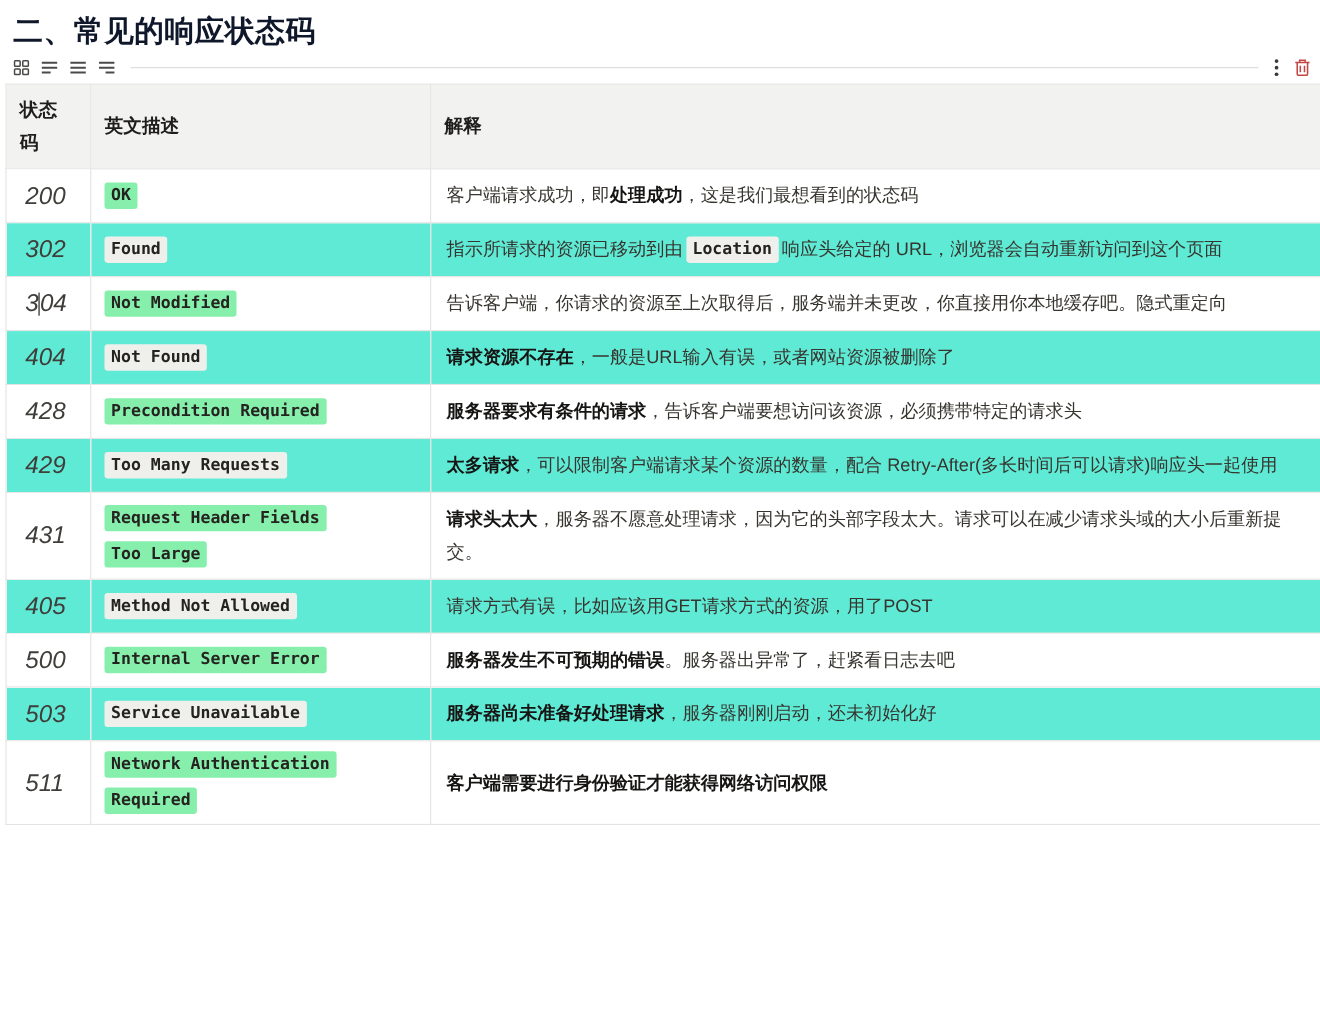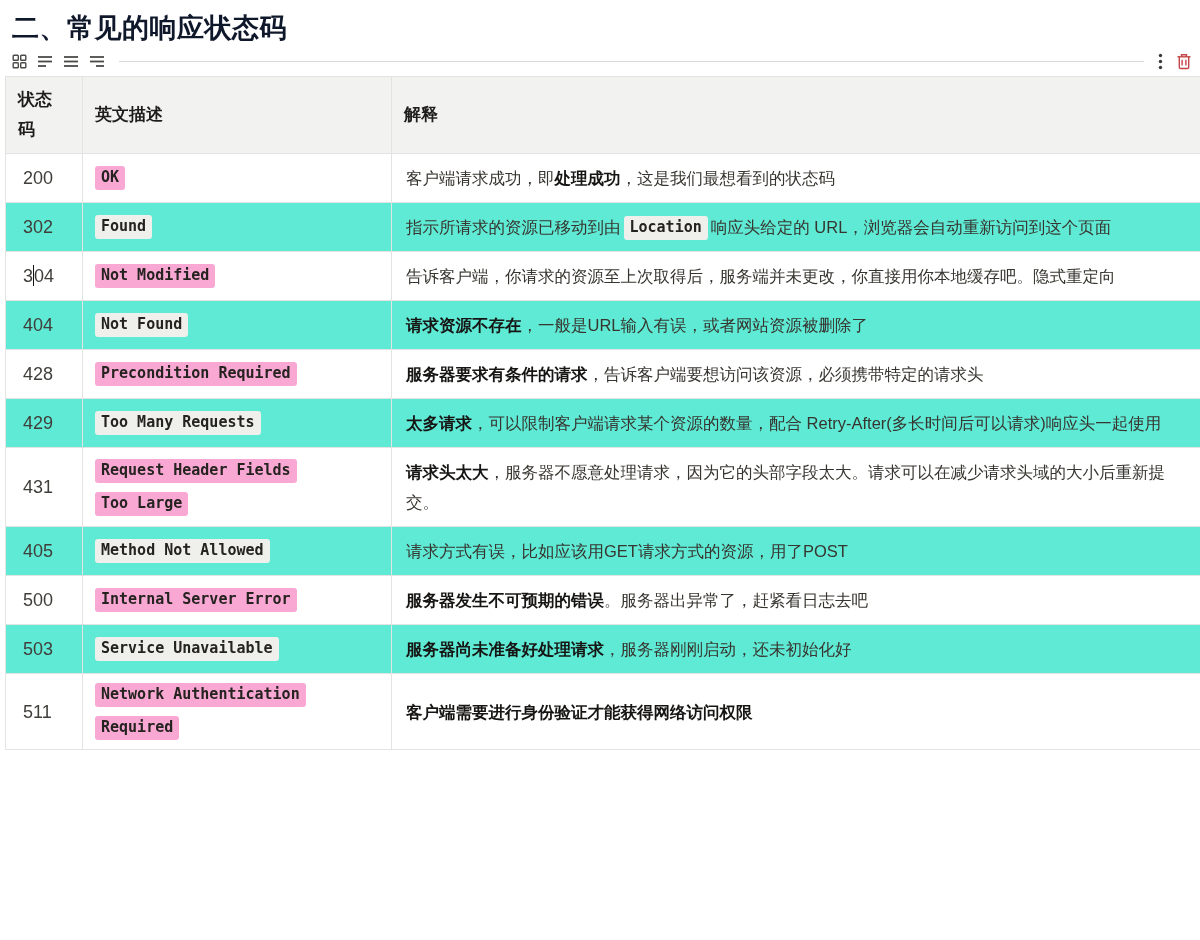--- a/index.html
+++ b/index.html
@@ -34,34 +34,35 @@
     background:#f2f2f0; text-align:left;
     font-size:17px; font-weight:700; color:#1f1e1b;
     padding:8px 12px; line-height:30px;
   }
   .th-narrow { display:inline-block; max-width:44px; line-height:30px; }
 
   .status-table td { padding:9px 12px; background:#ffffff; }
   tr.stripe td { background:#5eead4; }
 
   td.cell-code {
-    font-size:18px; color:#403e3a; padding-left:17px; line-height:30px;
+    font-size:22px; color:#403e3a; padding-left:17px; line-height:30px;
     position:relative;
+    font-style:italic;
   }
   .caret {
     display:inline-block; width:0; height:21px;
     border-left:1.5px solid #111; vertical-align:-4px;
   }
   .ibeam { display:inline-block; vertical-align:-11px; margin-left:1px; }
 
   .chip {
     display:inline-block;
     font-family:"DejaVu Sans Mono","Liberation Mono",monospace;
     font-weight:700; font-size:15px; line-height:21px;
-    background:#f9a8d4; color:#25231f;
+    background:#86efac; color:#25231f;
     padding:1px 6px 2px 6px; border-radius:3px;
     white-space:nowrap;
   }
   tr.stripe .chip { background:#efefec; }
   .chip-line + .chip-line { margin-top:9px; }
 
   td.cell-desc { font-size:16.5px; line-height:30px; color:#37352f; padding-left:14px; }
   td.cell-desc strong { font-weight:700; color:#161514; }
   td.cell-desc .chip { margin:0 3px; vertical-align:1px; }
 </style>

